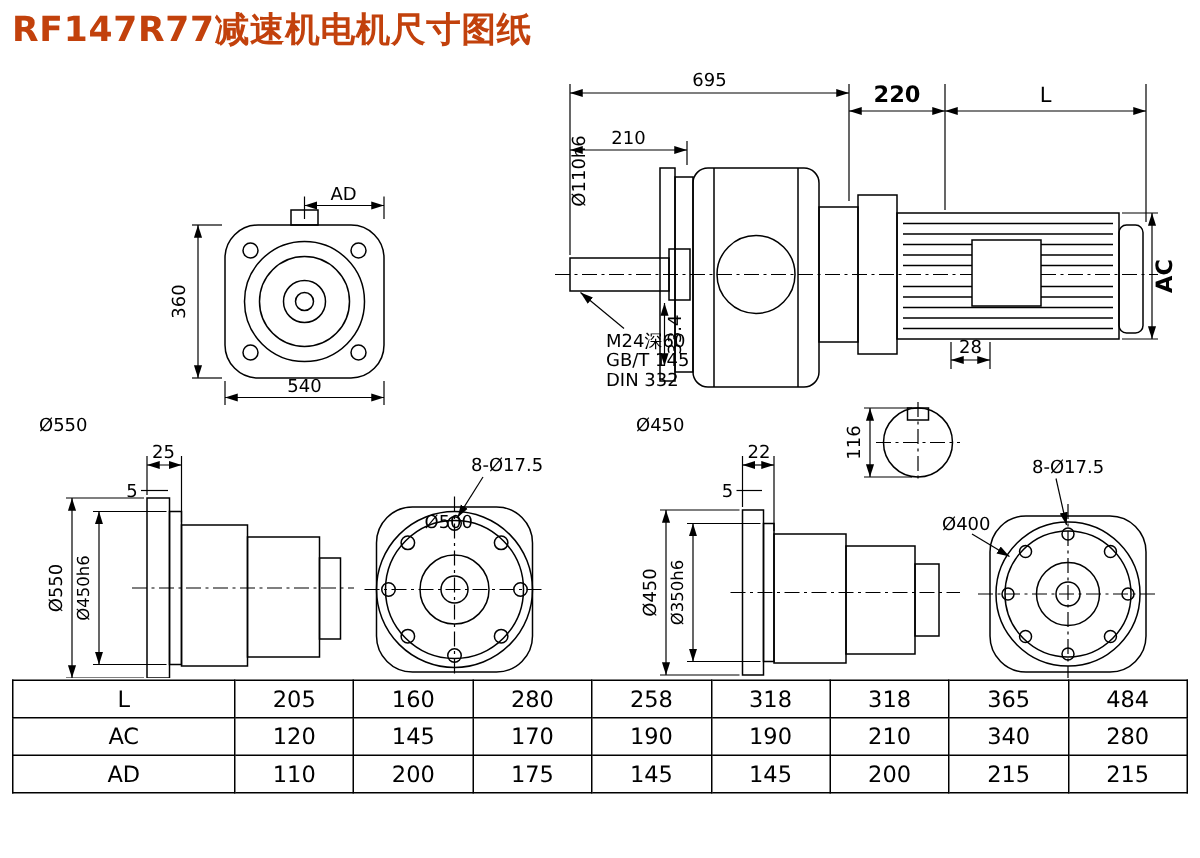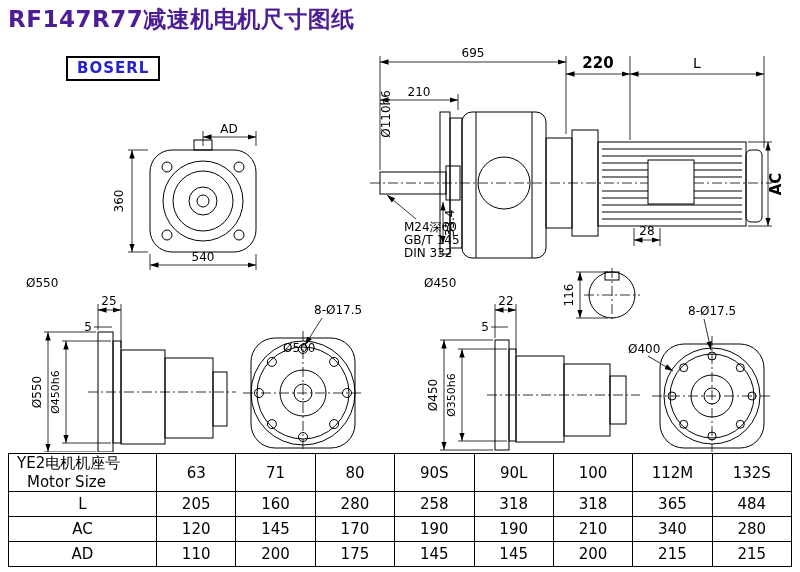--- a/index.html
+++ b/index.html
@@ -1,19 +1,19 @@
 <!DOCTYPE html>
 <html><head>
 <meta charset="utf-8">
 <style>
   * { margin:0; padding:0; box-sizing:border-box; }
   html,body { width:800px; height:572px; background:#fff; overflow:hidden; }
   body { font-family:"DejaVu Sans","Liberation Sans",sans-serif; color:#000; }
   .page { position:relative; width:800px; height:572px; background:#fff; }
-  .title { position:absolute; left:8px; top:4px; font-size:23px; font-weight:bold; color:#4c1d95; letter-spacing:.5px; white-space:nowrap; }
+  .title { position:absolute; left:8px; top:4px; font-size:23px; font-weight:bold; color:#c2410c; letter-spacing:.5px; white-space:nowrap; }
   .brand { position:absolute; left:66px; top:56px; border:2px solid #000; color:#2424c8; font-weight:bold; font-size:15px; line-height:19px; padding:1px 9px; letter-spacing:1px; }
   svg.drawing { position:absolute; left:0; top:0; }
   svg.drawing text { font-size:12px; fill:#000; }
   svg.drawing text.sm { font-size:11px; }
   svg.drawing text.b { font-size:15px; font-weight:bold; }
   svg.drawing text.m { font-size:14px; }
   .ln { stroke:#000; stroke-width:1; fill:none; }
   .lnw { stroke:#000; stroke-width:1; fill:#fff; }
   .cl { stroke:#000; stroke-width:.8; fill:none; stroke-dasharray:10 3 2 3; }
   .dm { stroke:#000; stroke-width:.8; fill:none; }
@@ -211,49 +211,34 @@
       <circle class="ln" cx="712" cy="356" r="4"></circle>
       <circle class="ln" cx="740.3" cy="367.7" r="4"></circle>
       <text x="628" y="353">Ø400</text>
       <line class="dm" x1="648" y1="356" x2="673" y2="371" marker-end="url(#ar)"></line>
       <text x="688" y="315">8-Ø17.5</text>
       <line class="dm" x1="704" y1="319" x2="711" y2="350" marker-end="url(#ar)"></line>
     </g>
   </svg>
 
   <div class="title">RF147R77减速机电机尺寸图纸</div>
-  <div class="brand">BOSERL</div>
 
   <table class="dim-table">
     <colgroup>
         <col style="width:148px">
         <col>
         <col>
         <col>
         <col>
         <col>
         <col>
         <col>
         <col>
       </colgroup>
     <tbody>
-      <tr class="hdr">
-        <td class="lbl">
-          <div>YE2电机机座号</div>
-          <div class="en">Motor Size</div>
-        </td>
-        <td>63</td>
-        <td>71</td>
-        <td>80</td>
-        <td>90S</td>
-        <td>90L</td>
-        <td>100</td>
-        <td>112M</td>
-        <td>132S</td>
-      </tr>
       <tr>
         <td>L</td>
         <td>205</td>
         <td>160</td>
         <td>280</td>
         <td>258</td>
         <td>318</td>
         <td>318</td>
         <td>365</td>
         <td>484</td>

